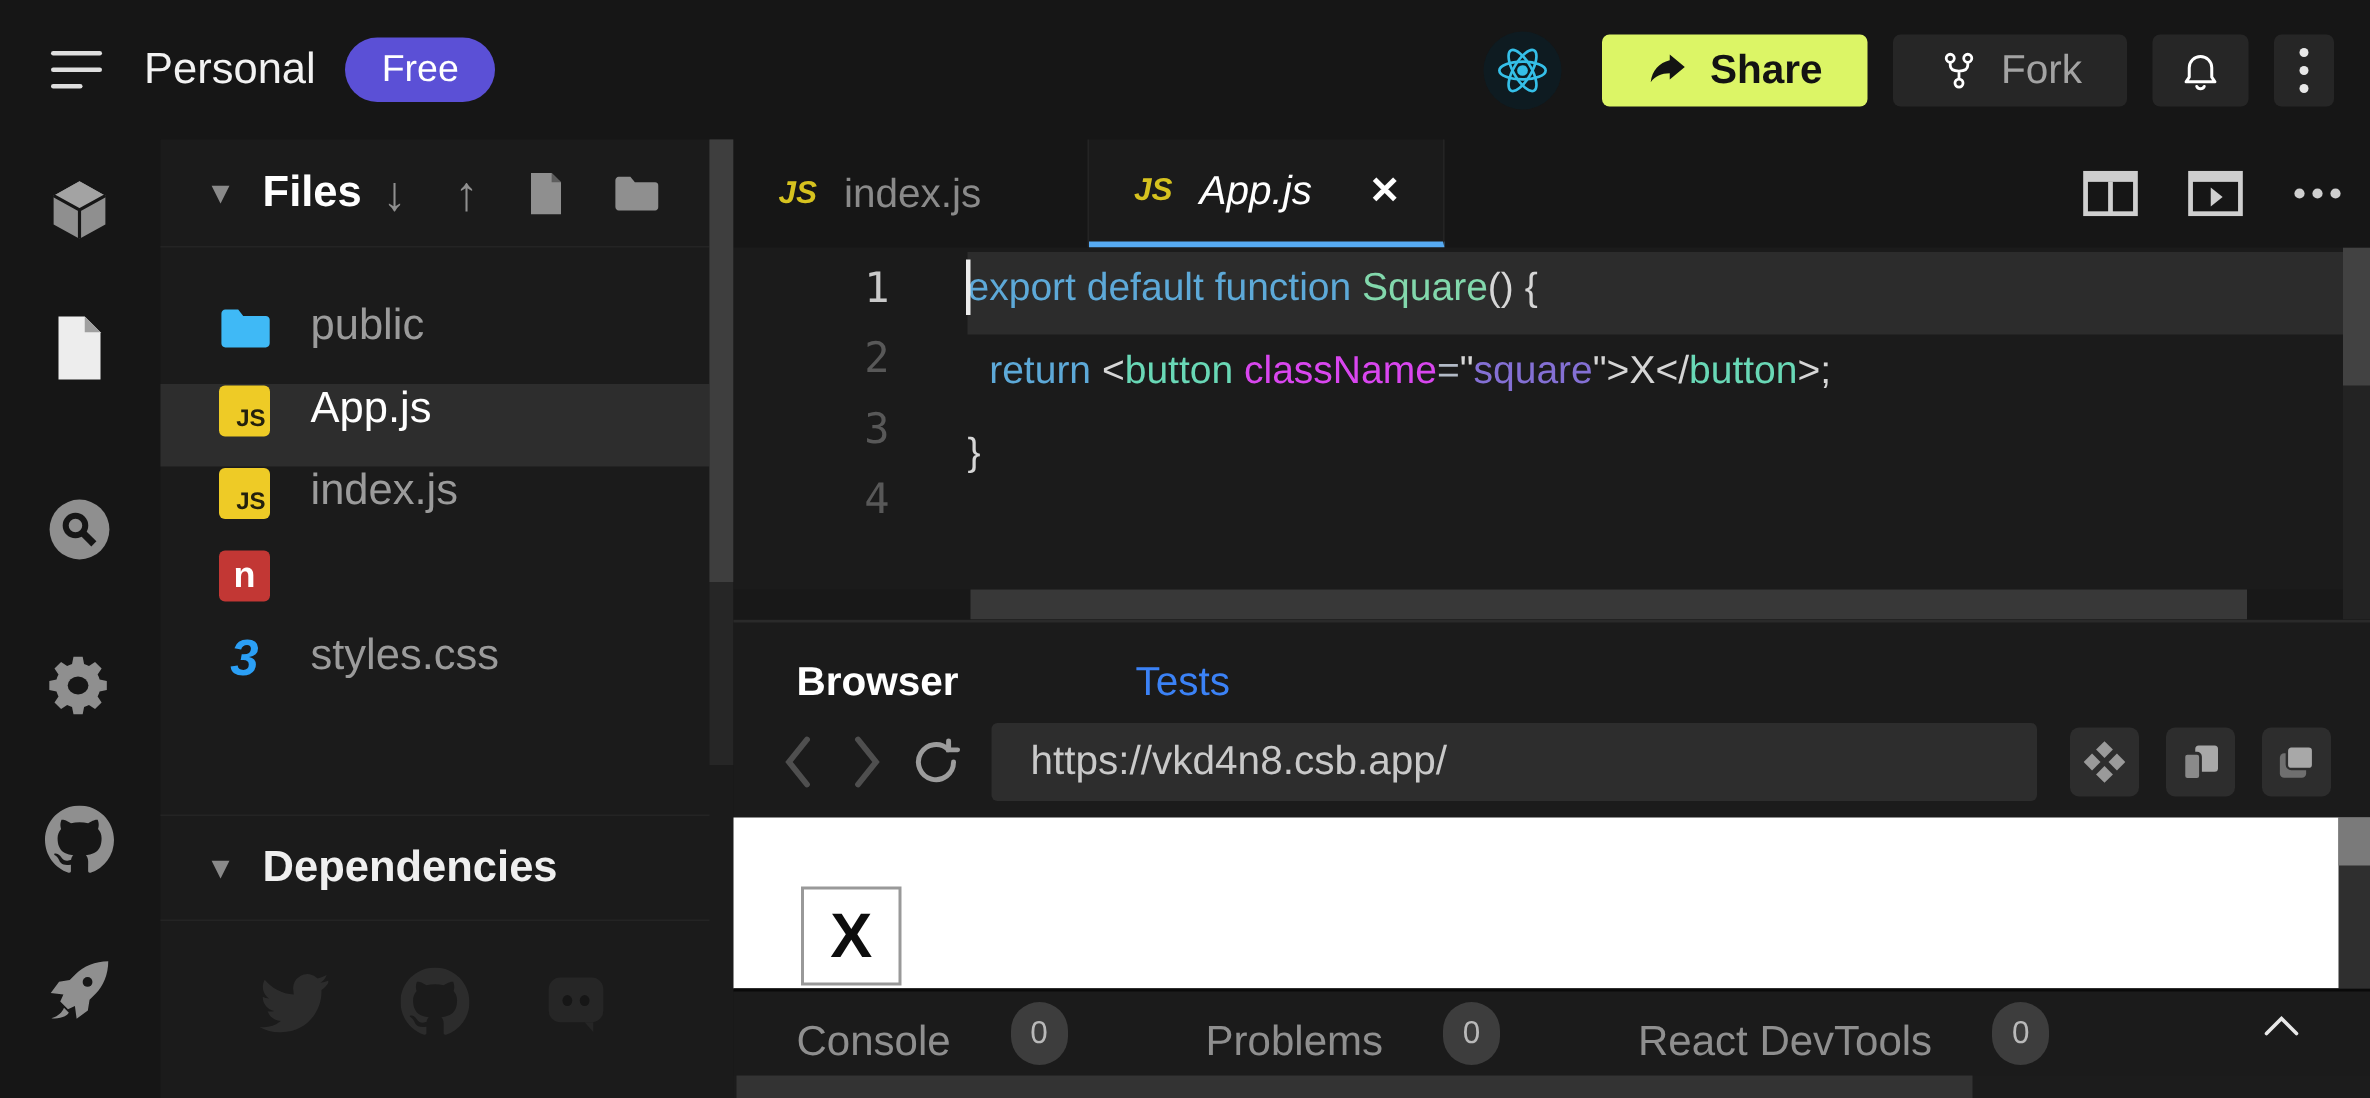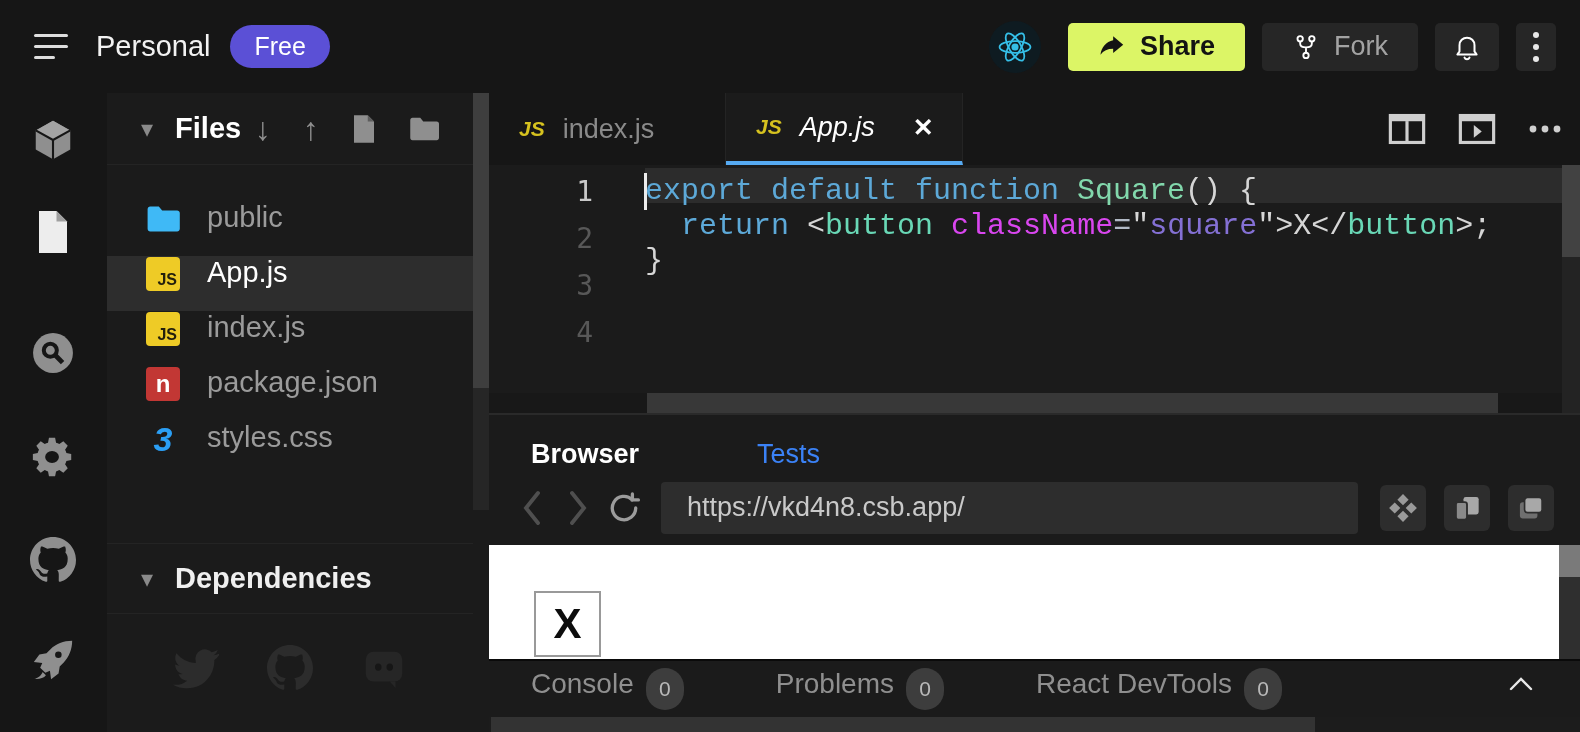--- a/index.html
+++ b/index.html
@@ -76,22 +76,22 @@
   .tab-tools { position:absolute; right:18px; top:0; height:72px; display:flex;
     align-items:center; gap:32px; }
   .tab-tools .tool { cursor:pointer; display:flex; }
   
   #editor { position:relative; height:248px; background:#1b1b1b; flex:none; overflow:hidden; }
   #gutter { position:absolute; left:0; top:3px; width:156px; }
   .gnum { height:47px; line-height:47px; text-align:right; padding-right:52px;
     font-family:"DejaVu Sans Mono", monospace; font-size:28px; color:#585858; }
   .gnum.active { color:#c9c9c9; }
   #code-lines { position:absolute; left:156px; top:3px; right:18px; }
-  .code-line { position:relative; height:35px; line-height:47px; white-space:pre;
-    font-family:Liberation Mono, monospace; font-size:30px; }
+  .code-line { position:relative; height:55px; line-height:47px; white-space:pre;
+    font-family:Liberation Sans, sans-serif; font-size:26px; }
   .code-line.active { background:#2c2c2c; }
   .cursor { position:absolute; left:-1px; top:5px; width:3px; height:37px; background:#ececec; }
   .tk-kw  { color:#5da9d8; } .tk-fn  { color:#82d8ac; } .tk-tag { color:#69d8b6; }
   .tk-attr{ color:#d946ef; } .tk-str { color:#8470d4; } .tk-pun { color:#d6d6d6; }
   .tk-op  { color:#b2bac6; }
   .ed-vtrack { position:absolute; right:0; top:0; width:18px; height:100%; background:#232323; }
   .ed-vthumb { position:absolute; right:0; top:0; width:18px; height:92px; background:#424242; }
   .ed-htrack { position:absolute; left:0; right:18px; bottom:0; height:20px; background:#181818; }
   .ed-hthumb { position:absolute; left:158px; bottom:0; width:851px; height:20px; background:#383838; }
   
@@ -110,21 +110,21 @@
   .bbtn { width:46px; height:46px; background:#2d2d2d; border-radius:6px; margin-left:18px;
     display:flex; align-items:center; justify-content:center; cursor:pointer; flex:none; }
   #preview { position:relative; height:114px; flex:none; background:#ffffff; }
   .preview-btn { position:absolute; left:45px; top:46px; width:67px; height:66px;
     background:#fff; border:2px solid #999; color:#0d0d0d; font-weight:800; font-size:42px;
     display:flex; align-items:center; justify-content:center; font-family:inherit; cursor:pointer; }
   .prev-track { position:absolute; right:0; top:0; width:21px; height:100%; background:#2f2f2f; }
   .prev-thumb { position:absolute; right:0; top:0; width:21px; height:32px; background:#7a7a7a; }
   #statusbar { position:relative; height:58px; flex:none; background:#1b1b1b;
     border-top:2px solid #0a0a0a; display:flex; align-items:center; padding-left:42px; gap:92px; }
-  .st-item { display:flex; align-items:flex-start; gap:12px; cursor:pointer; }
+  .st-item { display:flex; align-items:flex-end; gap:40px; cursor:pointer; }
   .st-label { font-size:28px; color:#8f8f8f; }
   .st-badge { min-width:38px; height:42px; padding:0 8px; border-radius:21px; background:#3d3d3d;
     color:#b9b9b9; font-size:21px; display:flex; align-items:center; justify-content:center; }
   .st-chevron { position:absolute; right:46px; top:14px; cursor:pointer; }
   #bottomstrip { position:relative; height:15px; flex:none; background:#1c1c1c; }
   .bs-thumb { position:absolute; left:2px; top:0; width:824px; height:15px; background:#333; }
 </style>
 </head>
 <body>
 
@@ -266,21 +266,20 @@
         <div class="file-row">
           <span class="fic">
             <span class="js-badge">JS</span>
           </span>
           <span>index.js</span>
         </div>
         <div class="file-row">
           <span class="fic">
             <span class="npm-badge">n</span>
           </span>
-          <span>package.json</span>
         </div>
         <div class="file-row">
           <span class="fic">
             <span class="css-badge">3</span>
           </span>
           <span>styles.css</span>
         </div>
       </div>
 
     <div id="deps">

